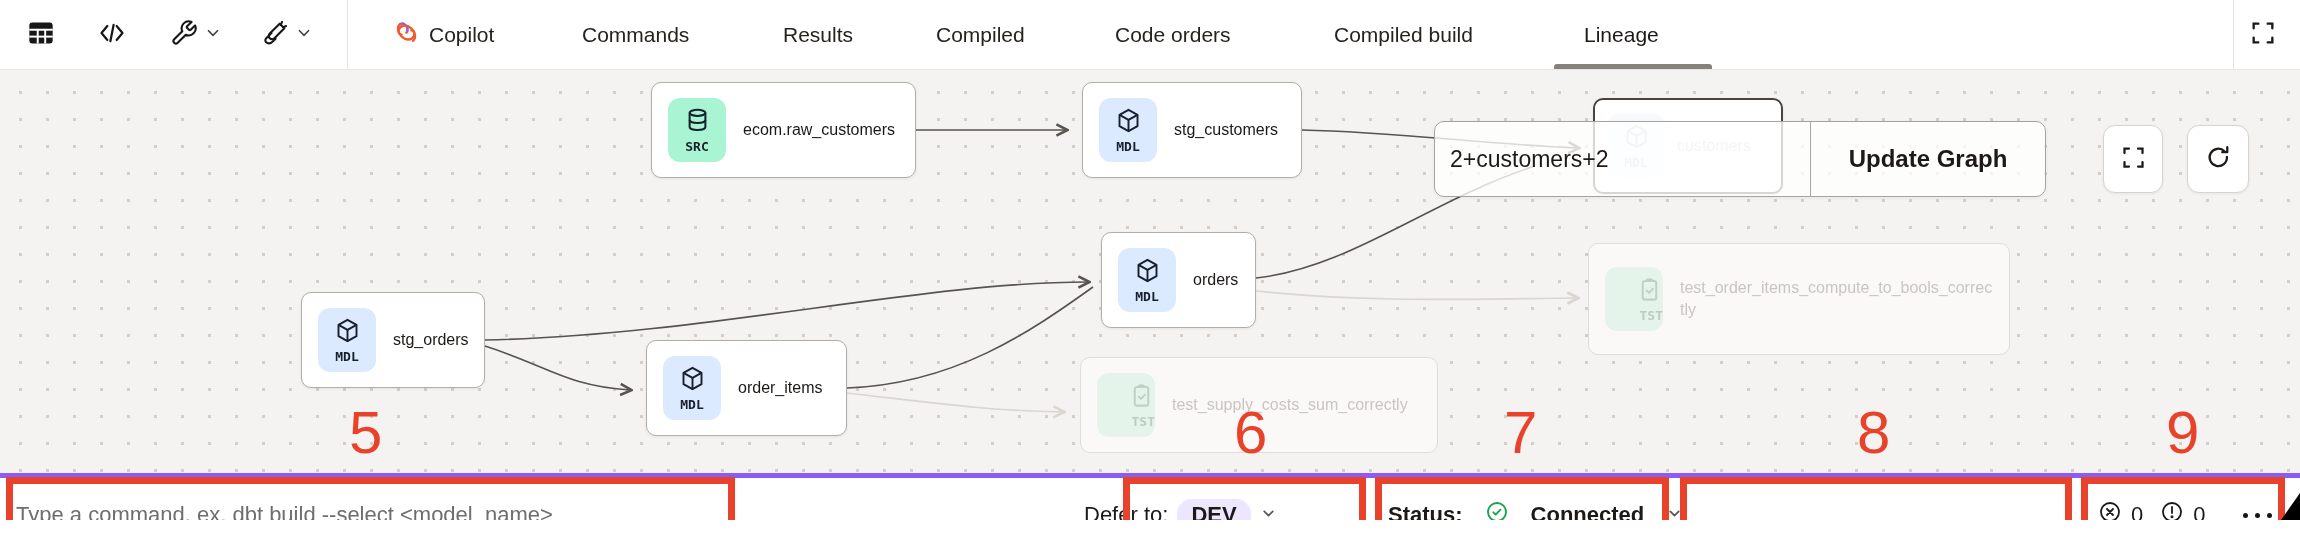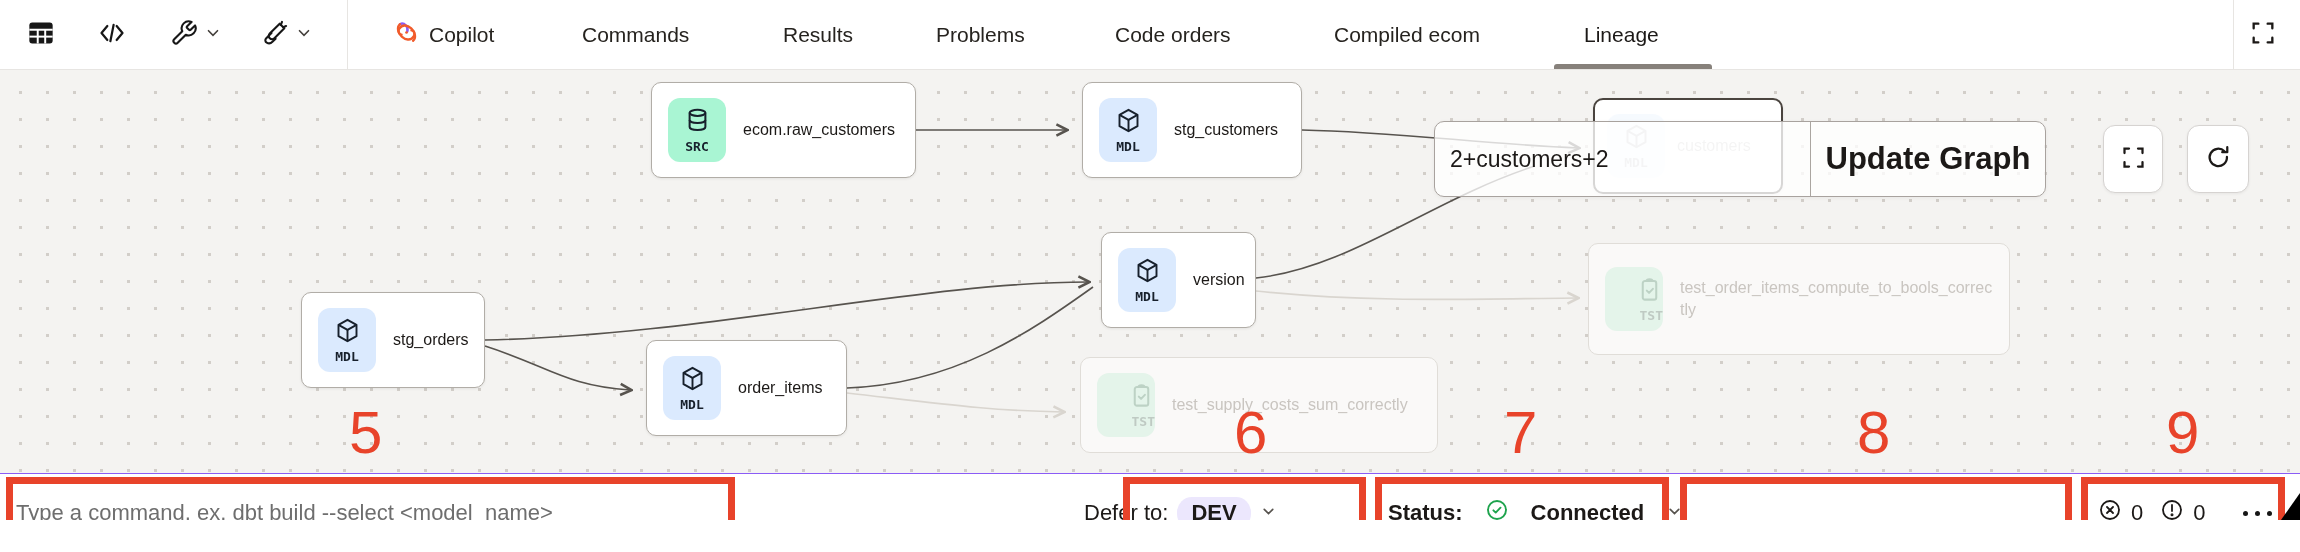--- a/index.html
+++ b/index.html
@@ -44,28 +44,28 @@
   .node.faded svg * { stroke:#bdd2c5 !important; }
   .node.selected { border:2px solid #4a443f; }
   .node.selected .badge, .node.selected .nlabel { opacity:.22; }
   .wrap2 { width:316px; word-break:break-all; line-height:1.35; }
   
   .gcontrols { position:absolute; left:1434px; top:51px; width:612px; height:76px;
                background:rgba(255,255,255,.78); border:1.5px solid #a8a29e; border-radius:10px;
                display:flex; z-index:3; box-shadow:0 1px 4px rgba(0,0,0,.05); }
   .gsel { flex:1; display:flex; align-items:center; padding-left:15px; font-size:23px; color:#1c1917; }
   .gupd { width:235px; display:flex; align-items:center; justify-content:center;
-          font-size:31px; font-weight:600; color:#1c1917; border-left:1.5px solid #aaa5a0; }
+          font-size:24px; font-weight:600; color:#1c1917; border-left:1.5px solid #aaa5a0; }
   .gbtn { position:absolute; top:55px; height:68px; background:#fff; border:1.5px solid #d6d3d1;
           border-radius:12px; display:flex; align-items:center; justify-content:center; z-index:3;
           box-shadow:0 1px 3px rgba(0,0,0,.06); }
   .gbtn svg { width:27px; height:27px; }
   
   .bottombar { position:absolute; left:0; top:473px; width:2300px; height:79px; background:#fff;
-               border-top:1px solid #8b5cf6; z-index:5; }
+               border-top:5px solid #8b5cf6; z-index:5; }
   .cmdinput { position:absolute; left:16px; top:0; height:100%; width:700px; border:none; outline:none;
               background:transparent; font-family:"Liberation Sans",sans-serif; font-size:22px; color:#444; }
   .cmdinput::placeholder { color:#6e6e6e; opacity:1; }
   .sgroup { position:absolute; top:0; height:100%; display:flex; align-items:center; gap:9px;
             font-size:22px; color:#1c1917; white-space:nowrap; cursor:default; }
   .sgroup svg { width:24px; height:24px; }
   .sgroup .chev svg { width:17px; height:17px; }
   .devpill { background:#ece7fd; border-radius:15px; padding:3px 14px; font-weight:700; }
   .w5 { font-weight:500; } .w6 { font-weight:600; }
   .dots { display:flex; gap:7px; margin-left:28px; }
@@ -129,27 +129,27 @@
           </svg></span>
       <span>Copilot</span>
     </div>
     <div class="tab" style="left:582px">
         <span>Commands</span>
       </div>
     <div class="tab" style="left:783px">
         <span>Results</span>
       </div>
     <div class="tab" style="left:936px">
-        <span>Problems</span>
+        <span>Compiled</span>
       </div>
     <div class="tab" style="left:1115px">
         <span>Code orders</span>
       </div>
     <div class="tab" style="left:1334px">
-        <span>Compiled ecom</span>
+        <span>Compiled build</span>
       </div>
     <div class="tab" style="left:1584px; color:#1c1917">
         <span>Lineage</span>
       </div>
     <div class="tab-underline"></div>
 
     <div class="vdiv" style="left:2233px"></div>
     <div class="ticon" style="left:2249px">
       <span><svg viewBox="0 0 24 24" fill="none" stroke="#1c1917" stroke-width="2" stroke-linecap="round">
             <path d="M4 8V4h4"></path>
@@ -230,21 +230,21 @@
 
     <div class="node" style="left:1101px; top:162px; width:155px; height:96px">
       <div class="badge mdl">
         <span><svg viewBox="0 0 24 24" fill="none" stroke="#17202c" stroke-width="1.7" stroke-linejoin="round">
               <path d="M12 2.5 20 7v10l-8 4.5L4 17V7z"></path>
               <path d="M4 7l8 4.5L20 7"></path>
               <path d="M12 11.5v10"></path>
             </svg></span>
         <span class="bl">MDL</span>
       </div>
-      <span class="nlabel">version</span>
+      <span class="nlabel">orders</span>
     </div>
 
     <div class="node selected" style="left:1593px; top:28px; width:190px; height:96px; gap:12px; padding:0 12px">
       <div class="badge mdl">
         <span><svg viewBox="0 0 24 24" fill="none" stroke="#17202c" stroke-width="1.7" stroke-linejoin="round">
               <path d="M12 2.5 20 7v10l-8 4.5L4 17V7z"></path>
               <path d="M4 7l8 4.5L20 7"></path>
               <path d="M12 11.5v10"></path>
             </svg></span>
         <span class="bl">MDL</span>

